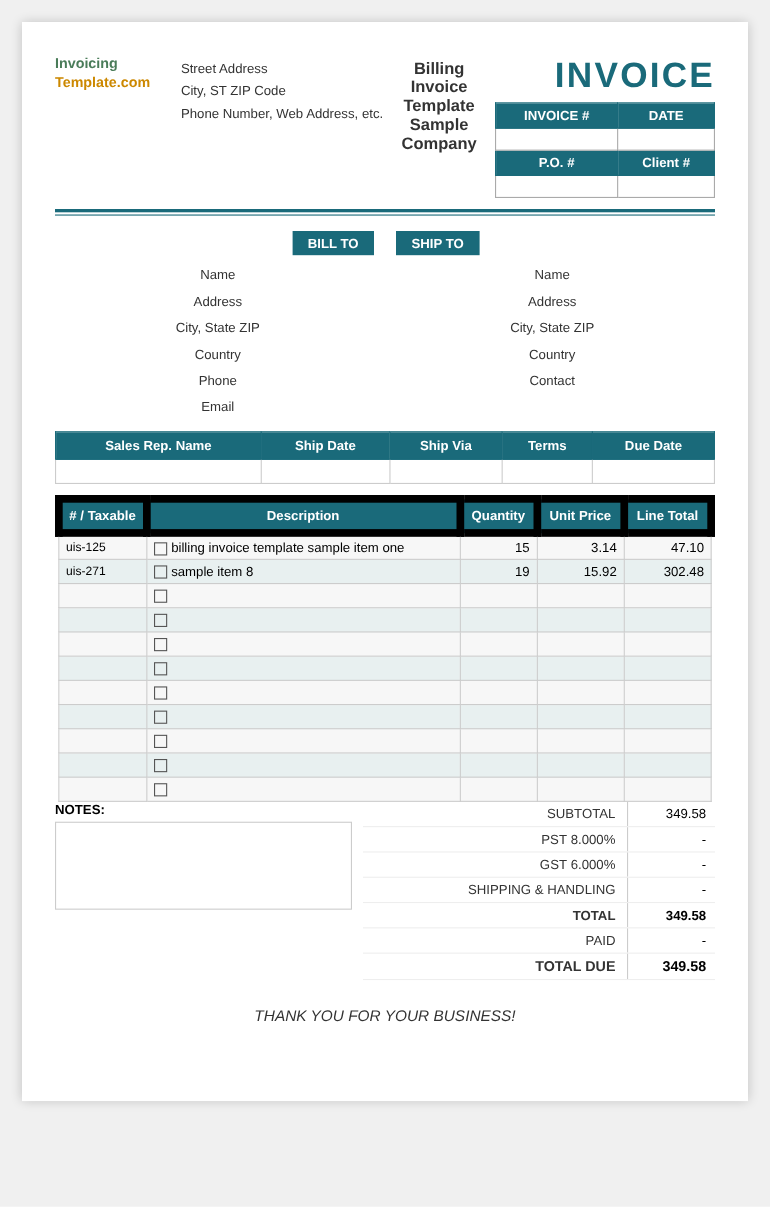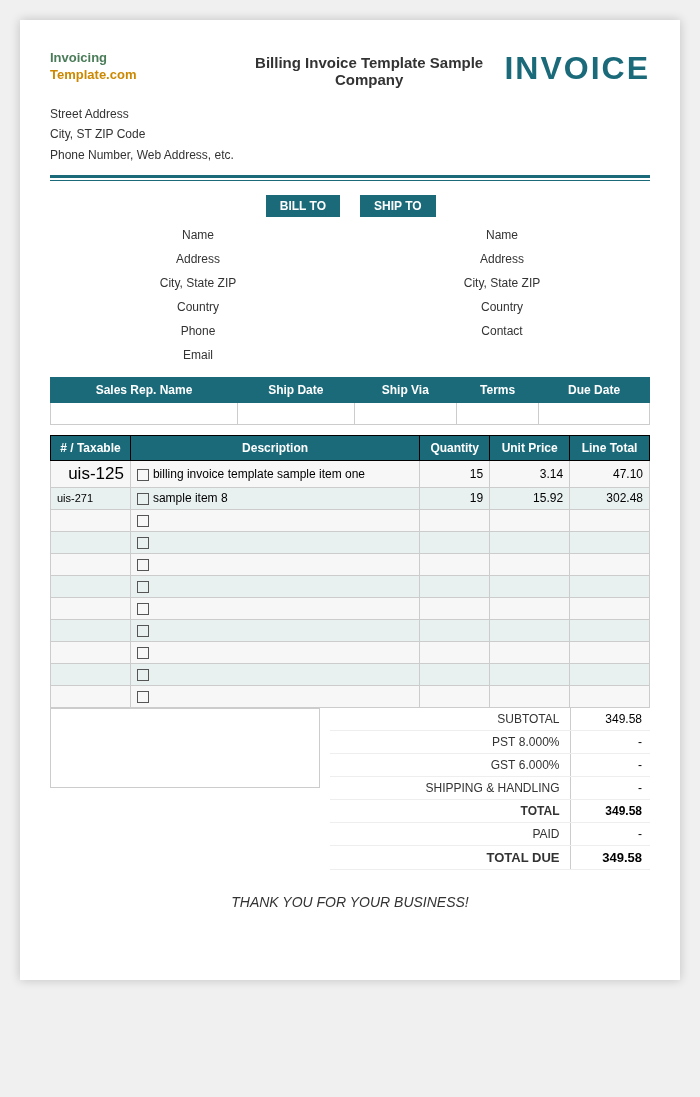--- a/index.html
+++ b/index.html
@@ -21,23 +21,23 @@
 
     
     .header {
       display: flex;
       justify-content: space-between;
       align-items: flex-start;
       margin-bottom: 8px;
     }
     .header-left {
       display: flex;
-      flex-direction: column;
+      flex-direction: row;
       align-items: flex-start;
-      gap: 18px;
+      gap: 28px;
     }
     .logo {
       font-size: 13px;
       font-weight: bold;
       line-height: 1.3;
     }
     .logo .invoicing { color: #4a7c59; }
     .logo .dotcom { color: #cc8800; }
     .company-address {
       font-size: 12px;
@@ -134,21 +134,21 @@
     .items-table {
       width: 100%;
       border-collapse: collapse;
       font-size: 12px;
       margin-bottom: 0;
     }
     .items-table th {
       background: #1a6a7a;
       color: white;
       padding: 5px 6px;
-      border: 1px solid #000000;
+      border: 7px solid #000000;
       text-align: center;
     }
     .items-table th:first-child {
       text-align: center;
       width: 80px;
     }
     .items-table th:nth-child(2) {
       width: 290px;
     }
     .items-table th:nth-child(3) {
@@ -280,20 +280,40 @@
         <div>Street Address</div>
         <div>City, ST  ZIP Code</div>
         <div>Phone Number, Web Address, etc.</div>
       </div>
     </div>
 
     <div style="flex:1; text-align:center; font-size:15px; font-weight:bold; color:#333; padding-top:4px;">Billing Invoice Template Sample Company</div>
 
     <div class="header-right">
       <div class="invoice-title">INVOICE</div>
+      <table class="invoice-info-table">
+        <tbody>
+            <tr>
+          <th>INVOICE #</th>
+          <th>DATE</th>
+        </tr>
+        <tr>
+          <td></td>
+          <td></td>
+        </tr>
+        <tr>
+          <th>P.O. #</th>
+          <th>Client #</th>
+        </tr>
+        <tr>
+          <td></td>
+          <td></td>
+        </tr>
+      </tbody>
+        </table>
     </div>
   </div>
 
   <div class="divider-double"></div>
 
   <div class="bill-ship-header">
     <div style="flex:1; text-align:right;">
       <span class="section-label">BILL TO</span>
     </div>
     <div style="flex:1; text-align:left;">
@@ -345,21 +365,21 @@
       <tr>
         <th># / Taxable</th>
         <th>Description</th>
         <th>Quantity</th>
         <th>Unit Price</th>
         <th>Line Total</th>
       </tr>
     </thead>
     <tbody id="items-tbody">
     <tr>
-          <td style="font-size: 17px; text-align: right;">uis-125</td>
+          <td style="font-size: 11px;">uis-125</td>
           <td><span class="checkbox"></span><span>billing invoice template sample item one</span></td>
           <td style="text-align: right;">15</td>
           <td style="text-align: right;">3.14</td>
           <td style="text-align: right;">47.10</td>
         </tr>
         <tr>
           <td style="font-size: 11px;">uis-271</td>
           <td><span class="checkbox"></span><span>sample item 8</span></td>
           <td style="text-align: right;">19</td>
           <td style="text-align: right;">15.92</td>
@@ -426,20 +446,21 @@
           <td><span class="checkbox"></span><span></span></td>
           <td style="text-align: right;"></td>
           <td style="text-align: right;"></td>
           <td style="text-align: right;"></td>
         </tr>
       </tbody>
   </table>
 
   <div class="bottom-section">
     <div class="notes-section">
+      <div class="notes-label">NOTES:</div>
       <div class="notes-box"></div>
     </div>
 
     <div class="totals-right">
       <table class="totals-table">
         <tbody>
             <tr>
           <td>SUBTOTAL</td>
           <td>349.58</td>
         </tr>

